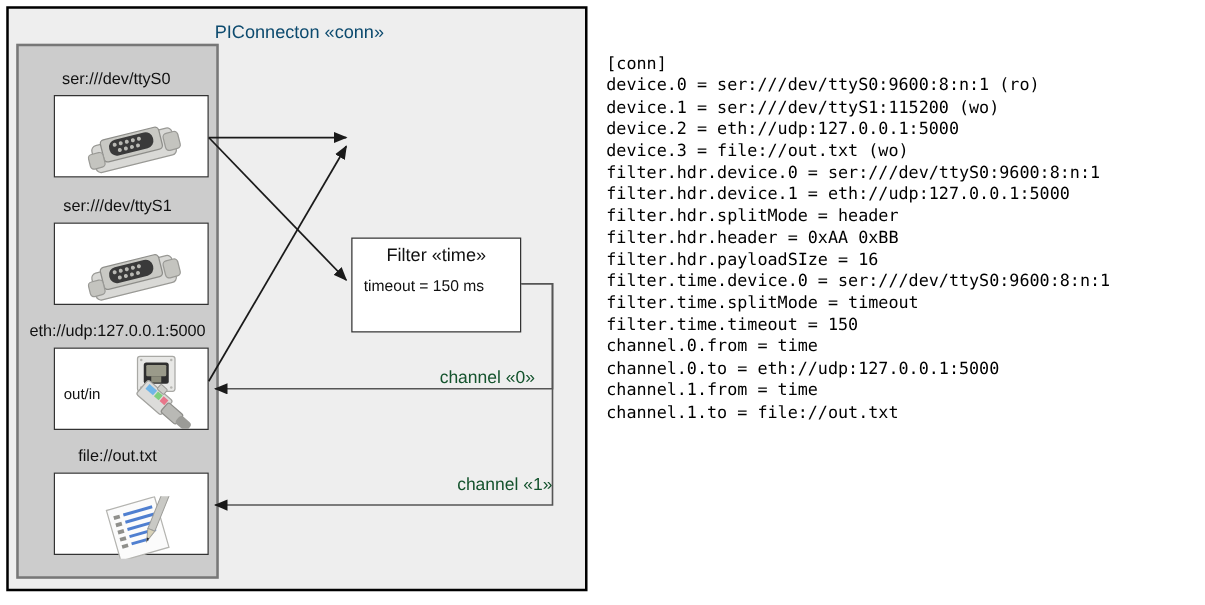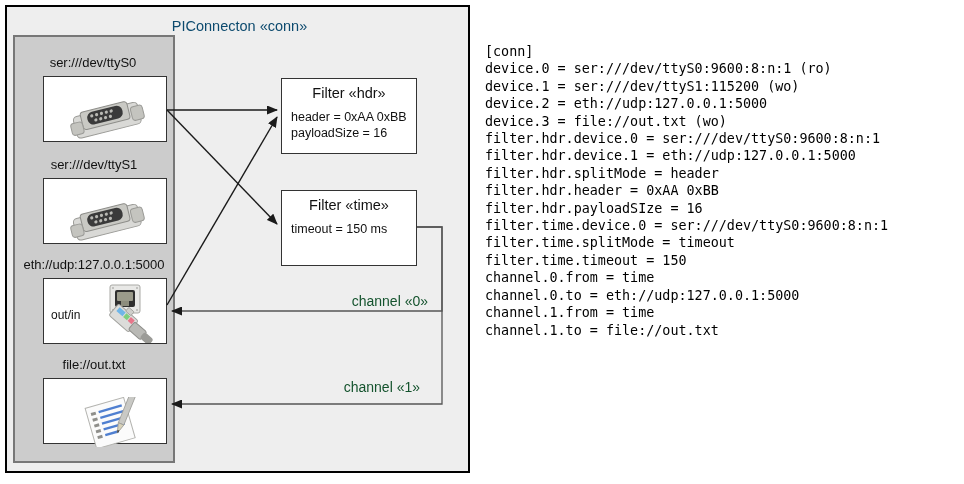--- a/index.html
+++ b/index.html
@@ -168,33 +168,28 @@
               <rect x="41" y="-4" width="6" height="34" fill="#c9c9c5" stroke="#9d9d99" stroke-width="0.8"></rect>
               <polygon points="41,30 47,30 44,40" fill="#d8d2b8" stroke="#9d9d99" stroke-width="0.8"></polygon>
               <polygon points="43,37 45,37 44,40" fill="#2c2c2c"></polygon>
             </g>
           </g>
         </svg>
       </span>
     </div>
 
 
-    <div class="filter-box" style="left:281px;top:78px;width:136px;height:76px;">
-      <div class="filter-title">Filter «hdr»</div>
-      <div class="filter-props">header = 0xAA 0xBB</div>
-      <div class="filter-props" style="top:46px;">payloadSize = 16</div>
-    </div>
 
     <div class="filter-box" style="left:281px;top:190px;width:136px;height:76px;">
       <div class="filter-title">Filter «time»</div>
       <div class="filter-props">timeout = 150 ms</div>
     </div>
 
     <div class="channel-label" style="left:250px;top:293px;width:178px;">channel «0»</div>
-    <div class="channel-label" style="left:242px;top:379px;width:178px;">channel «1»</div>
+    <div class="channel-label" style="left:264px;top:379px;width:178px;">channel «1»</div>
 
     <svg class="svg-layer">
       <defs>
         <marker id="ah" markerWidth="11" markerHeight="9" refX="10" refY="4.5" orient="auto" markerUnits="userSpaceOnUse">
           <path d="M0,0 L11,4.5 L0,9 z" fill="#1a1a1a"></path>
         </marker>
       </defs>
 
       <path d="M167,110 L277,110" stroke="#1a1a1a" stroke-width="1.4" fill="none" marker-end="url(#ah)"></path>
 

